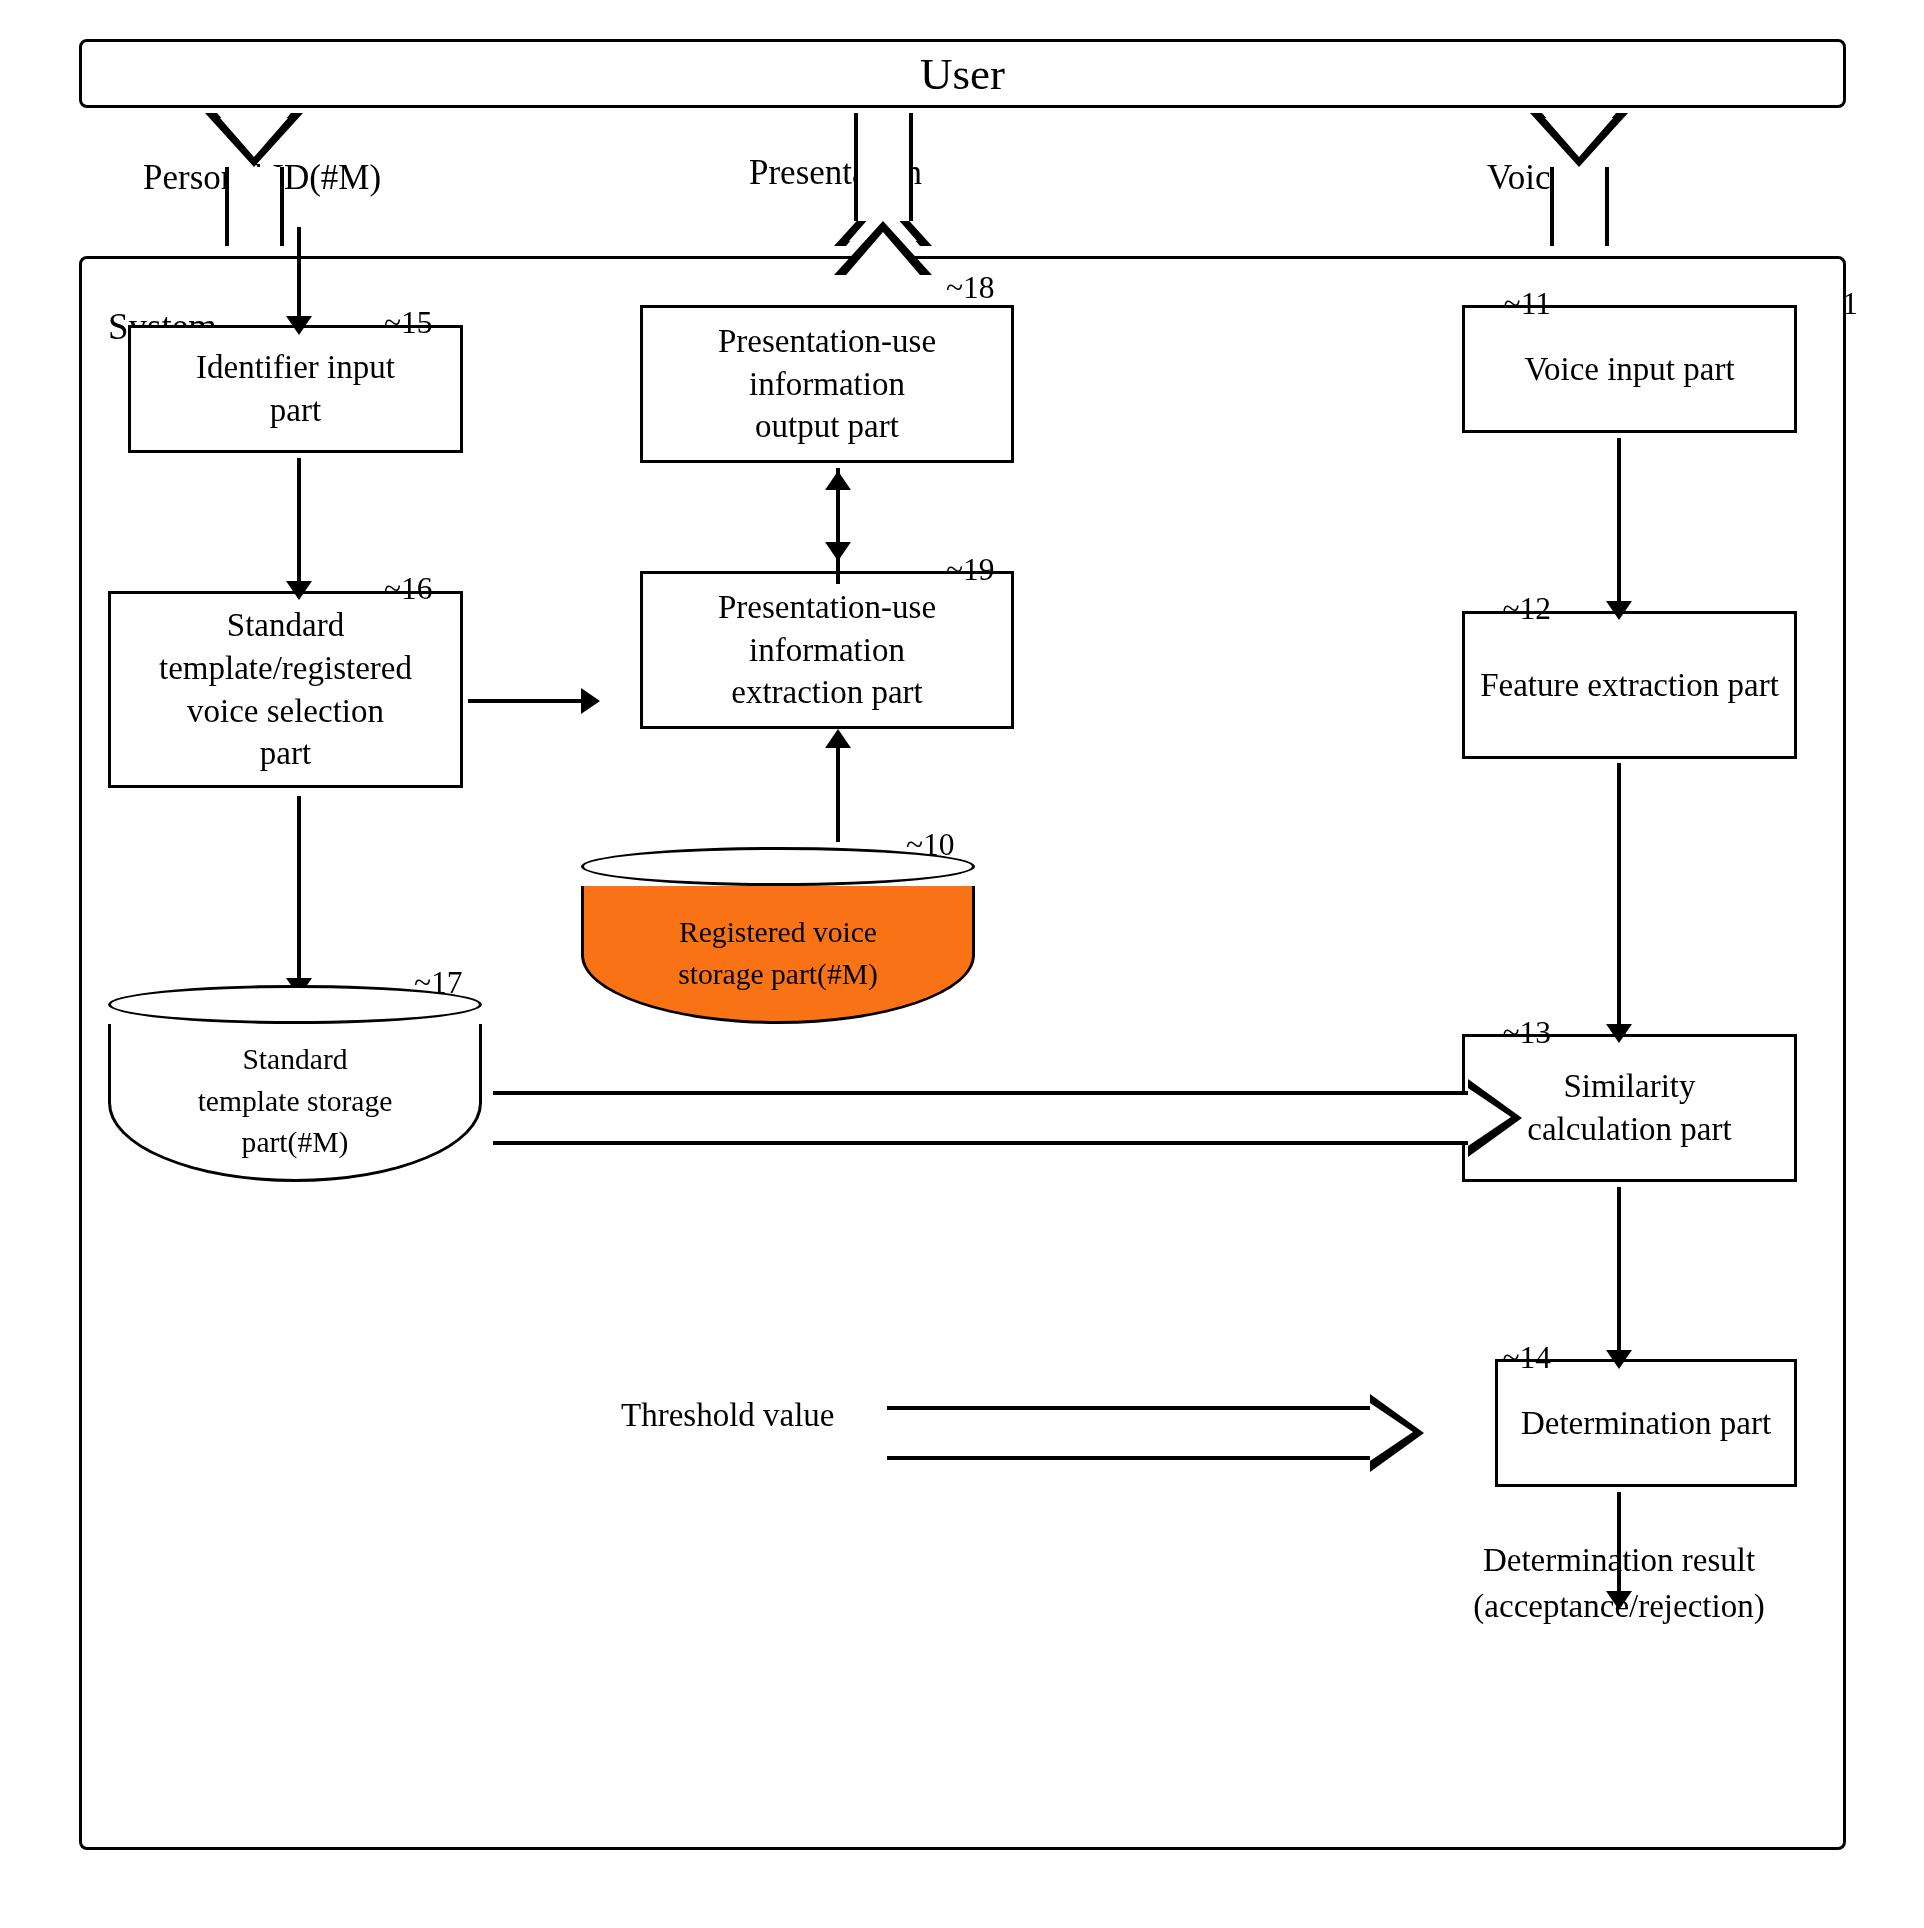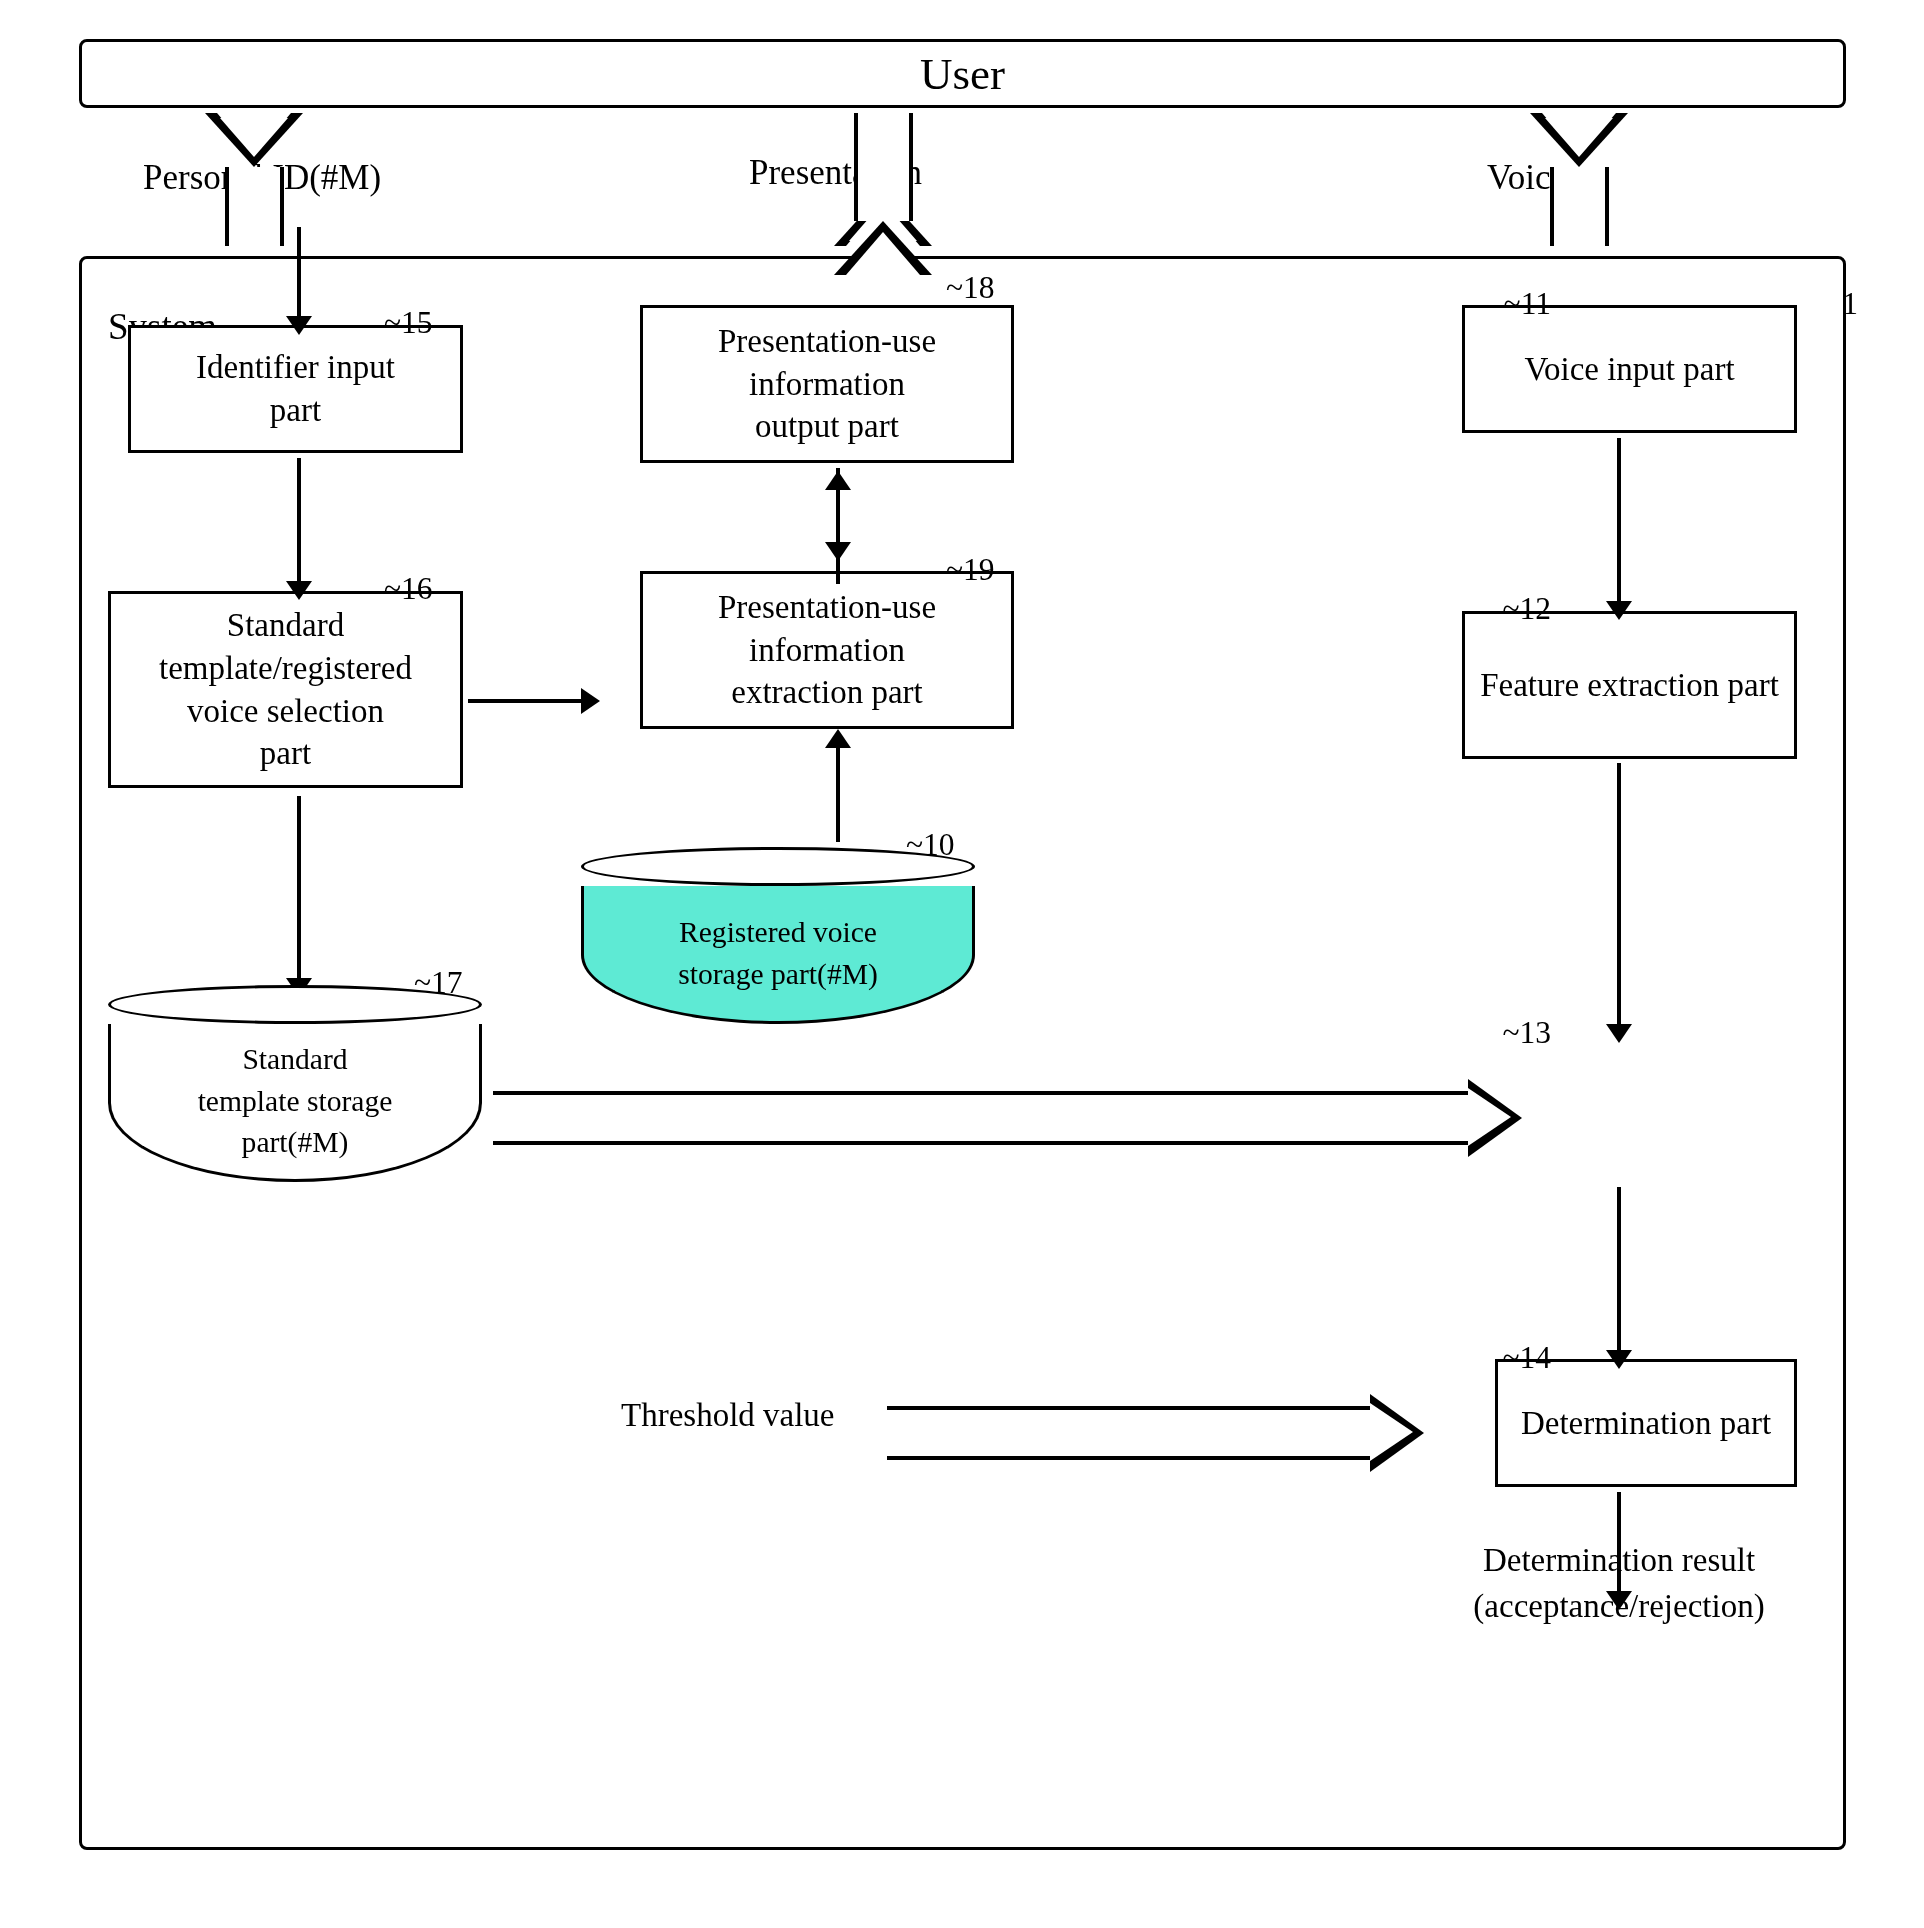--- a/index.html
+++ b/index.html
@@ -297,20 +297,23 @@
     ~<span>11</span>
   </div>
 
   <div class="comp-box" style="top:611px; right:128px; width:335px; height:148px;">
     <span>Feature extraction part</span>
   </div>
   <div class="ref-label" style="top:591px; right:374px;">
     ~<span>12</span>
   </div>
 
+  <div class="comp-box" style="top:1034px; right:128px; width:335px; height:148px;">
+    <span>Similarity<br>calculation part</span>
+  </div>
   <div class="ref-label" style="top:1015px; right:374px;">
     ~<span>13</span>
   </div>
 
   <div class="comp-box" style="top:1359px; right:128px; width:302px; height:128px;">
     <span>Determination part</span>
   </div>
   <div class="ref-label" style="top:1340px; right:374px;">
     ~<span>14</span>
   </div>
@@ -338,21 +341,21 @@
 
   <div class="comp-box" style="top:571px; left:640px; width:374px; height:158px;">
     <span>Presentation-use<br>information<br>extraction part</span>
   </div>
   <div class="ref-label" style="top:552px; left:946px;font-family:Liberation Serif, serif;">
     ~<span>19</span>
   </div>
 
   <div style="position:absolute; top:847px; left:581px; width:394px;">
     <div style="width:100%; height:39px; border:3px solid #000; border-radius:50%; background:#fff; position:relative; z-index:1;"></div>
-    <div style="width:100%; min-height:138px; border-left:3px solid #000; border-right:3px solid #000; border-bottom:3px solid #000; background:#5eead4; display:flex; align-items:center; justify-content:center; text-align:center; font-size:29.6px; line-height:1.4; padding:9.9px; border-radius:0 0 50% 50%;">
+    <div style="width:100%; min-height:138px; border-left:3px solid #000; border-right:3px solid #000; border-bottom:3px solid #000; background:#f97316; display:flex; align-items:center; justify-content:center; text-align:center; font-size:29.6px; line-height:1.4; padding:9.9px; border-radius:0 0 50% 50%;">
       <span>Registered voice<br>storage part(#M)</span>
     </div>
   </div>
   <div class="ref-label" style="top:827px; left:906px;">
     ~<span>10</span>
   </div>
 
   <div style="position:absolute; top:985px; left:108px; width:374px;">
     <div style="width:100%; height:39px; border:3px solid #000; border-radius:50%; background:#fff; position:relative; z-index:1;"></div>
     <div style="width:100%; min-height:158px; border-left:3px solid #000; border-right:3px solid #000; border-bottom:3px solid #000; background:#fff; display:flex; align-items:center; justify-content:center; text-align:center; font-size:29.6px; line-height:1.4; padding:9.9px; border-radius:0 0 50% 50%;">

